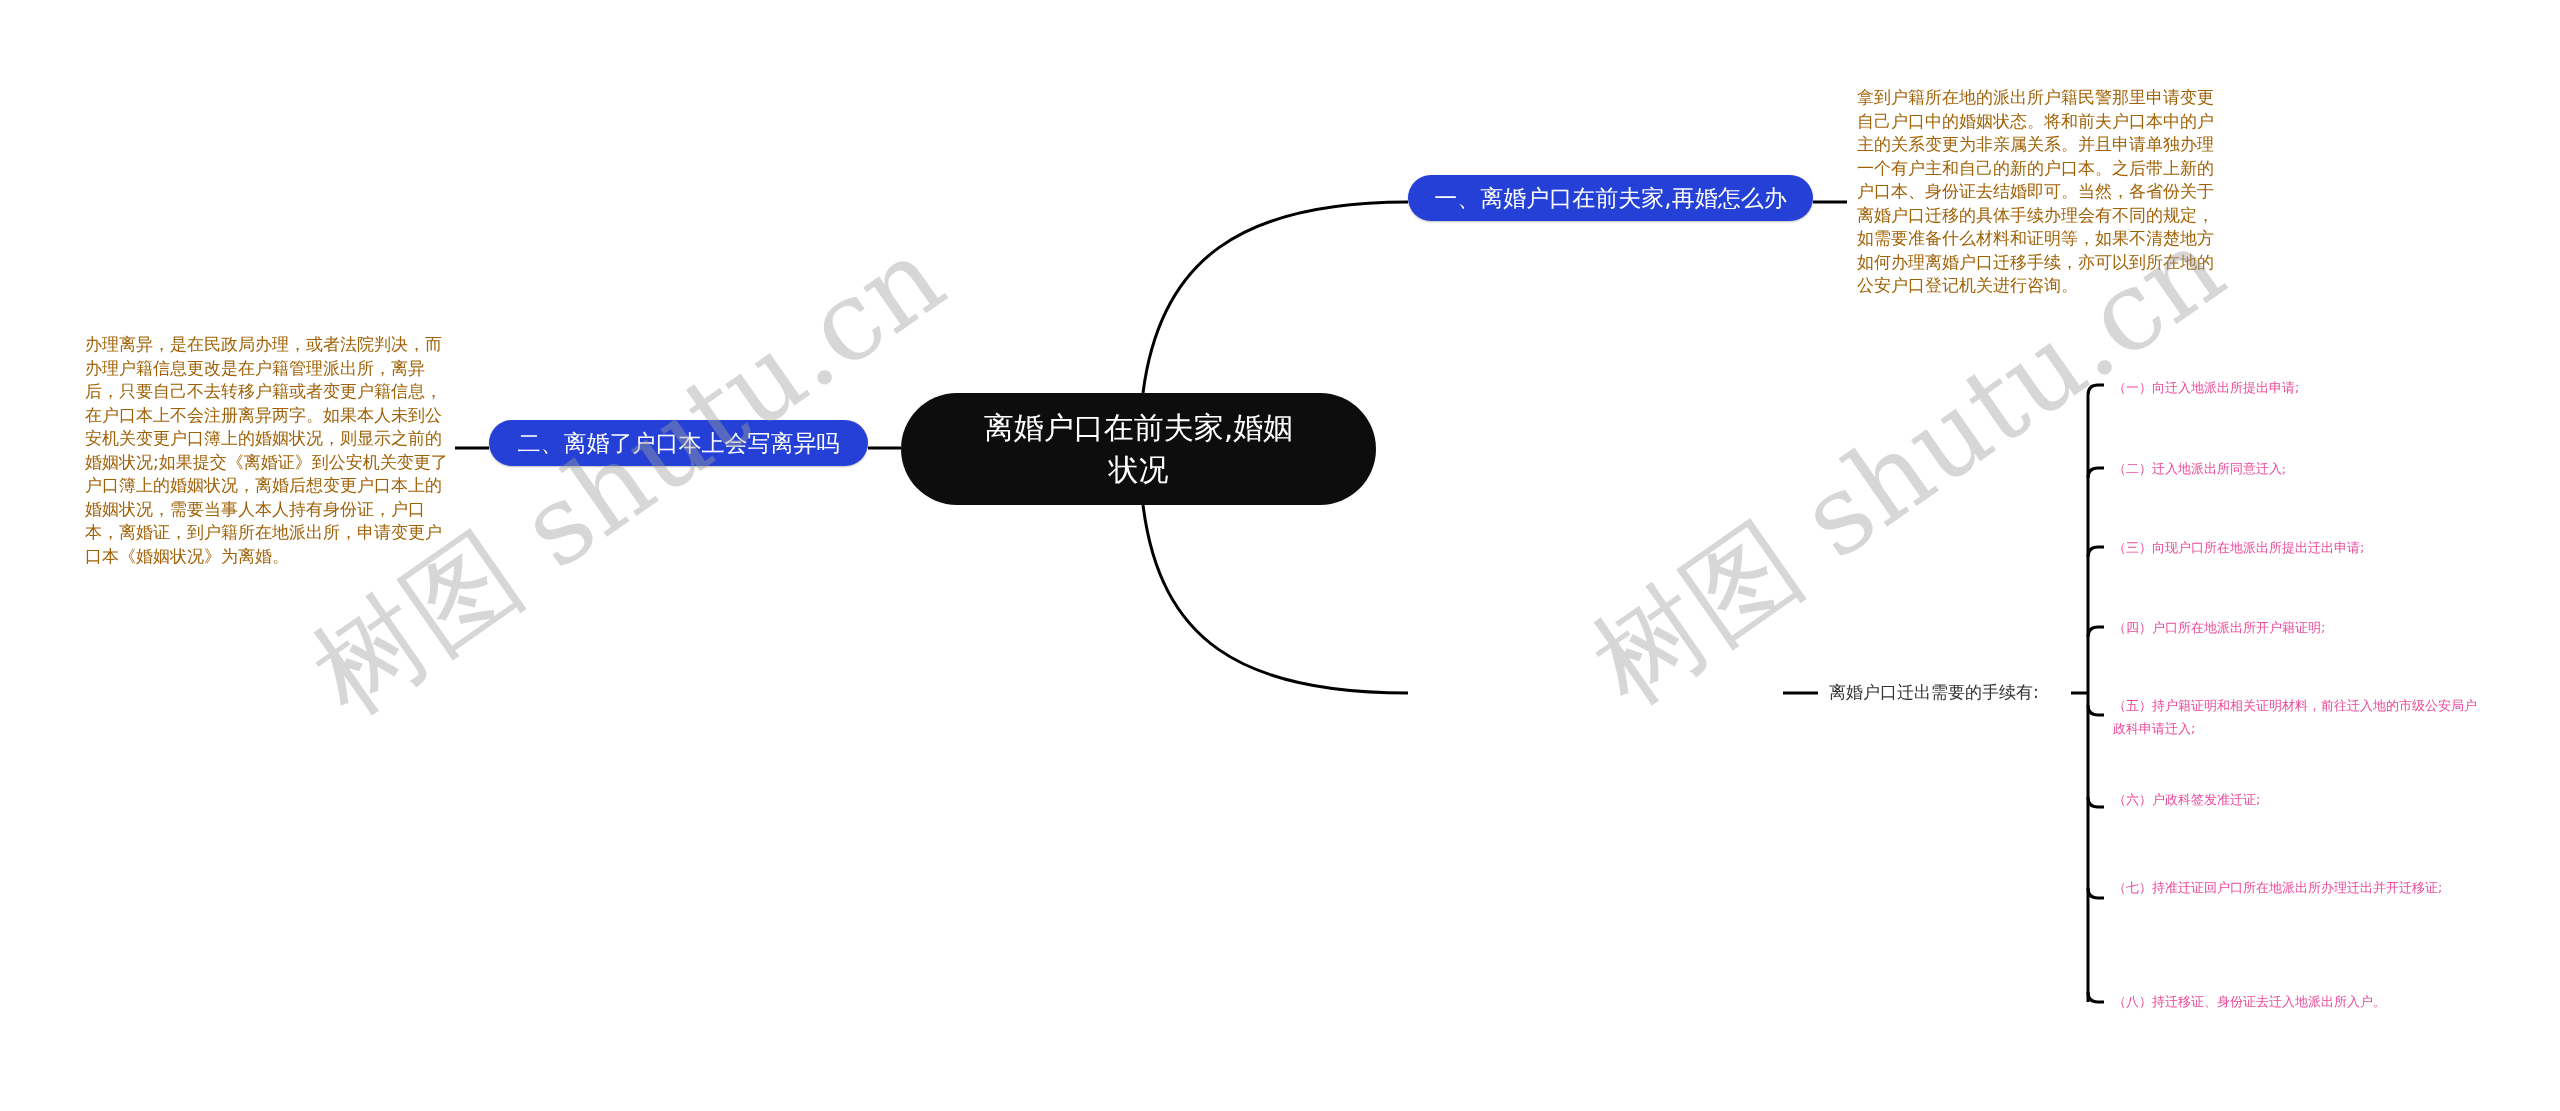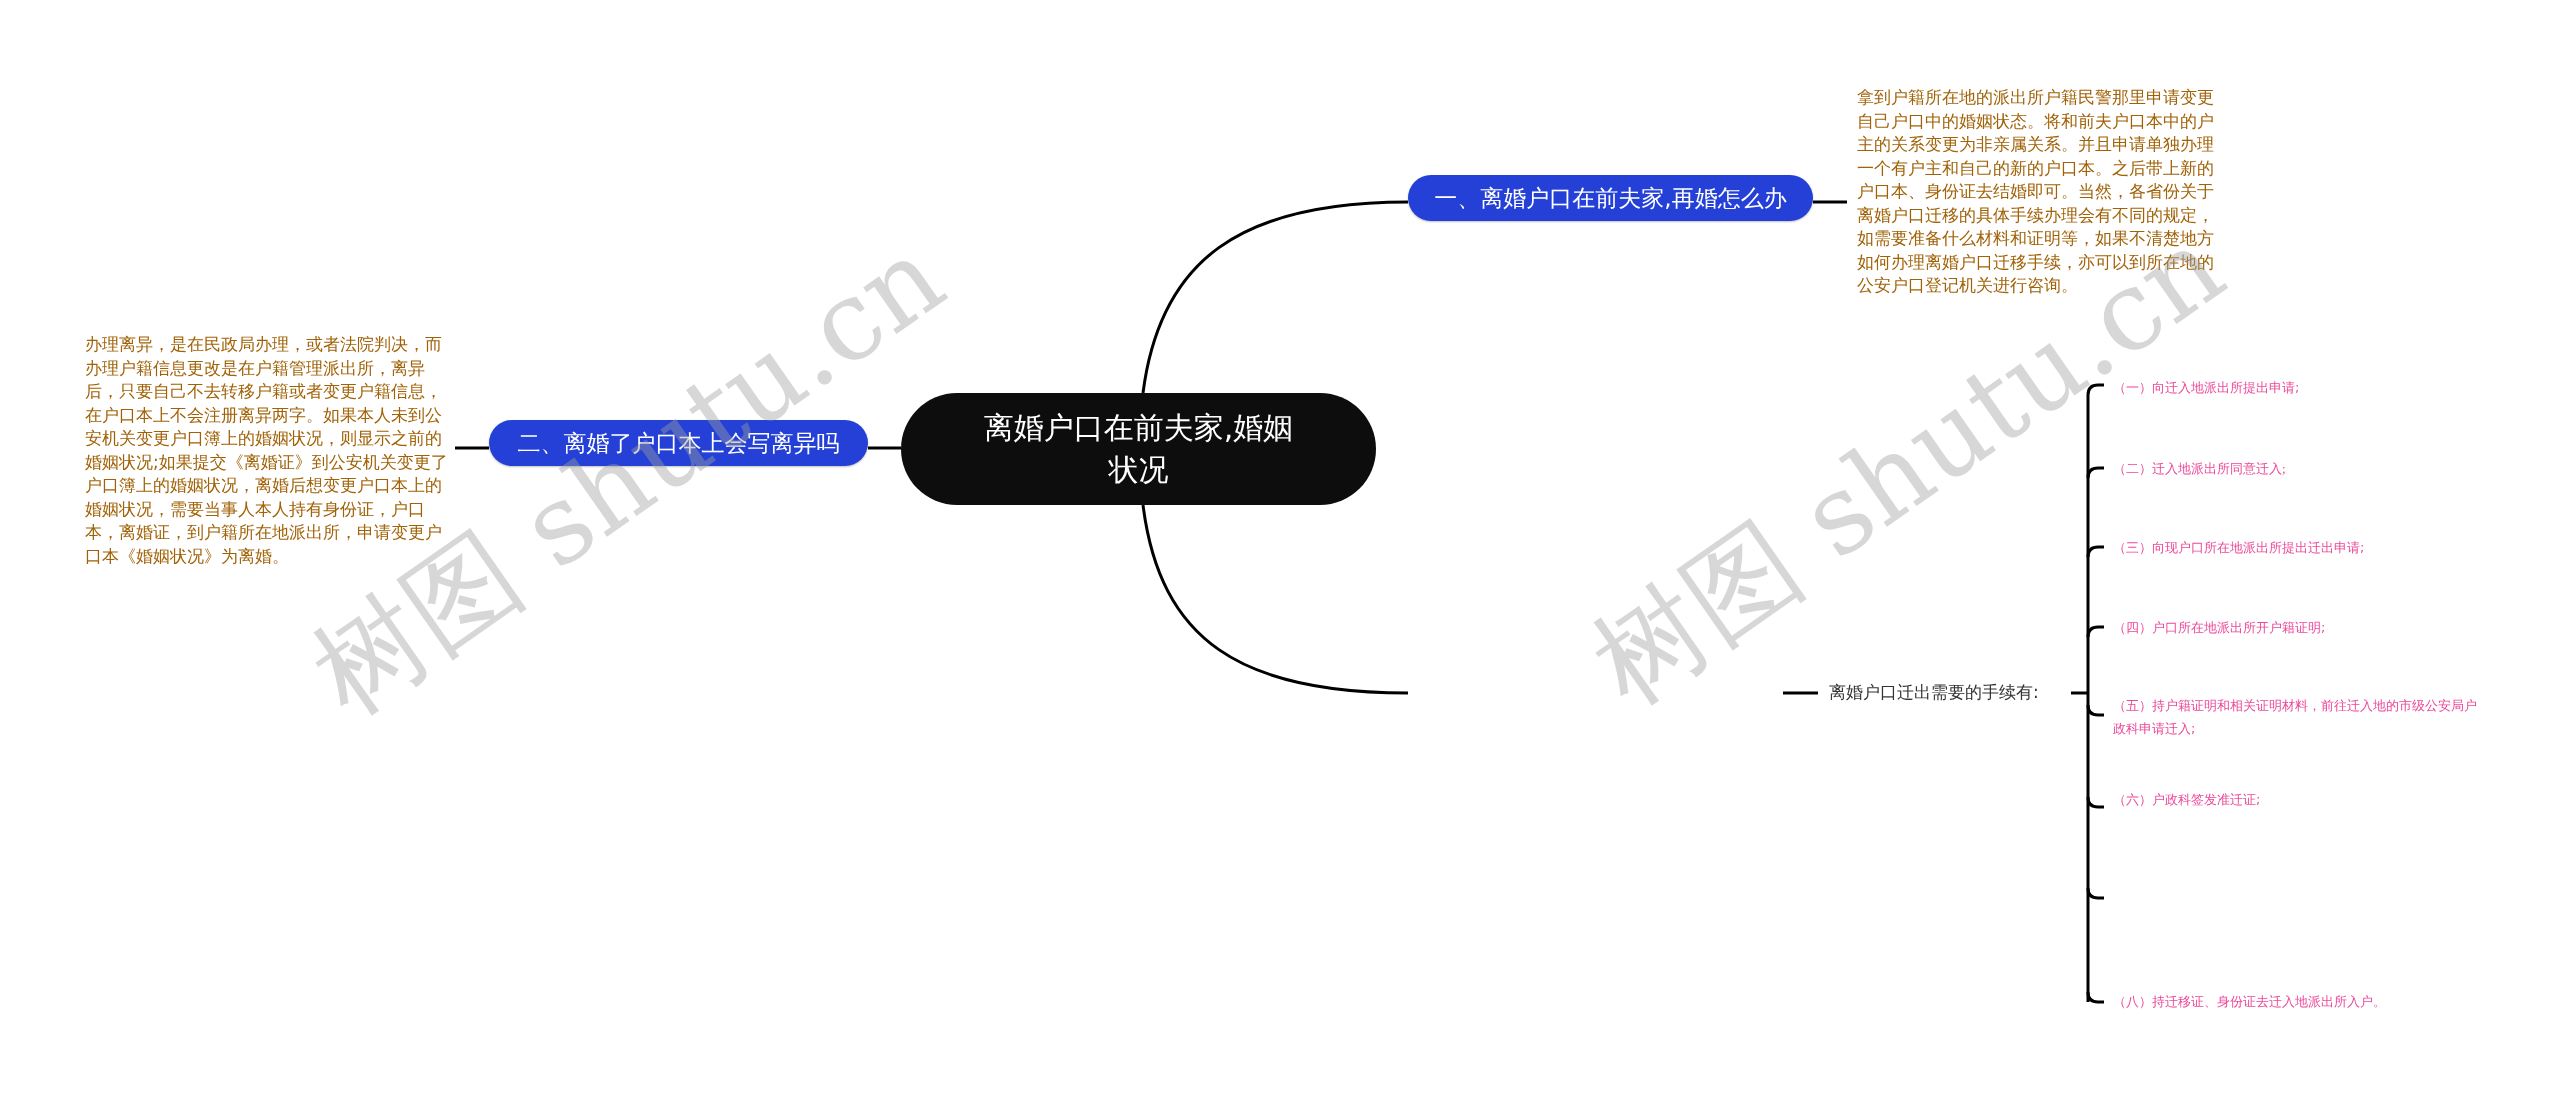--- a/index.html
+++ b/index.html
@@ -92,17 +92,18 @@
   <div class="leaf-text t2">办理离异，是在民政局办理，或者法院判决，而办理户籍信息更改是在户籍管理派出所，离异后，只要自己不去转移户籍或者变更户籍信息，在户口本上不会注册离异两字。如果本人未到公安机关变更户口簿上的婚姻状况，则显示之前的婚姻状况;如果提交《离婚证》到公安机关变更了户口簿上的婚姻状况，离婚后想变更户口本上的婚姻状况，需要当事人本人持有身份证，户口本，离婚证，到户籍所在地派出所，申请变更户口本《婚姻状况》为离婚。</div>
 
   <div class="sub-label">离婚户口迁出需要的手续有:</div>
 
   <div class="step" style="top:376px;">（一）向迁入地派出所提出申请;</div>
   <div class="step" style="top:457px;font-family:Liberation Serif, serif;">（二）迁入地派出所同意迁入;</div>
   <div class="step" style="top:536px;">（三）向现户口所在地派出所提出迁出申请;</div>
   <div class="step" style="top:616px;">（四）户口所在地派出所开户籍证明;</div>
   <div class="step" style="top:694px;">（五）持户籍证明和相关证明材料，前往迁入地的市级公安局户政科申请迁入;</div>
   <div class="step" style="top:788px;">（六）户政科签发准迁证;</div>
+  <div class="step" style="top:876px;">（七）持准迁证回户口所在地派出所办理迁出并开迁移证;</div>
   <div class="step" style="top:990px;">（八）持迁移证、身份证去迁入地派出所入户。</div>
 
   <div class="watermark wm1">树图 shutu.cn</div>
   <div class="watermark wm2">树图 shutu.cn</div>
 </div>
 
 </body></html>

